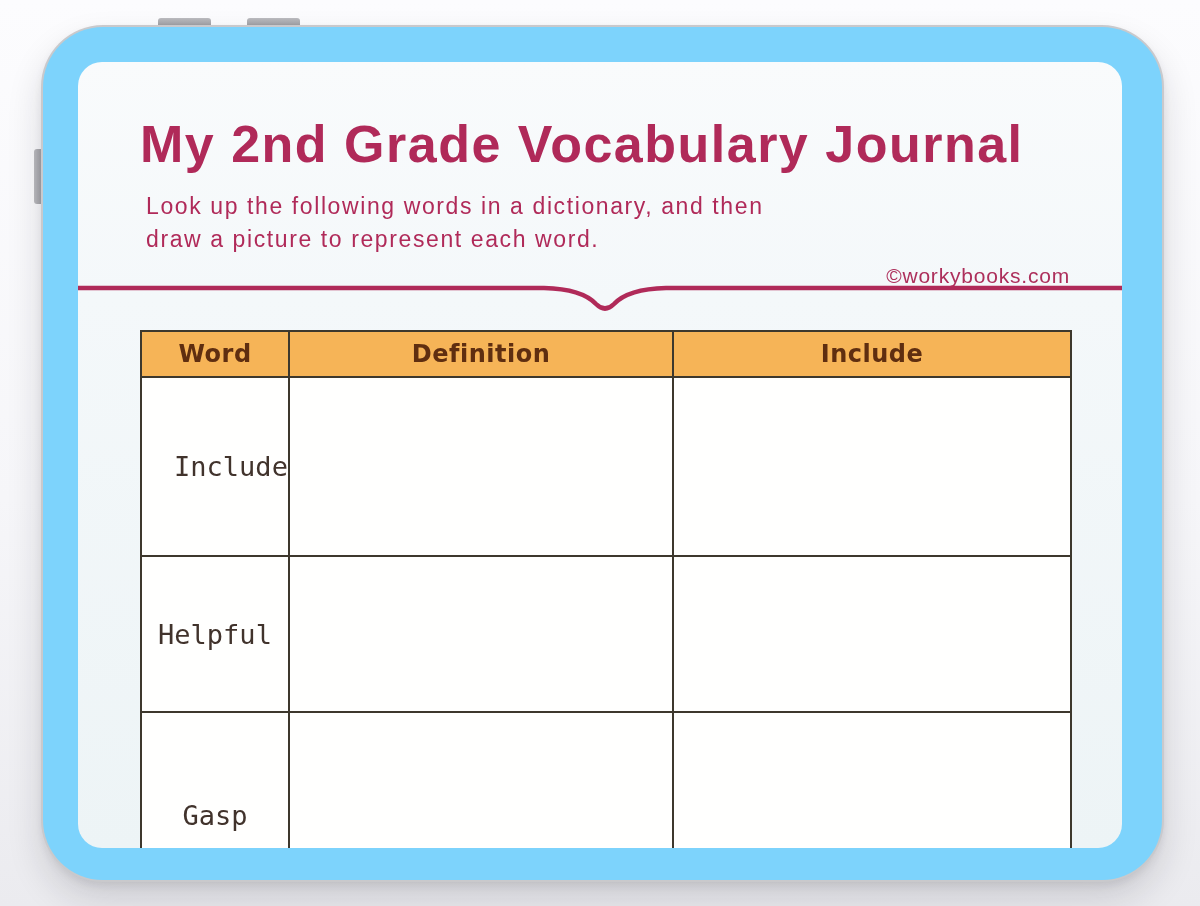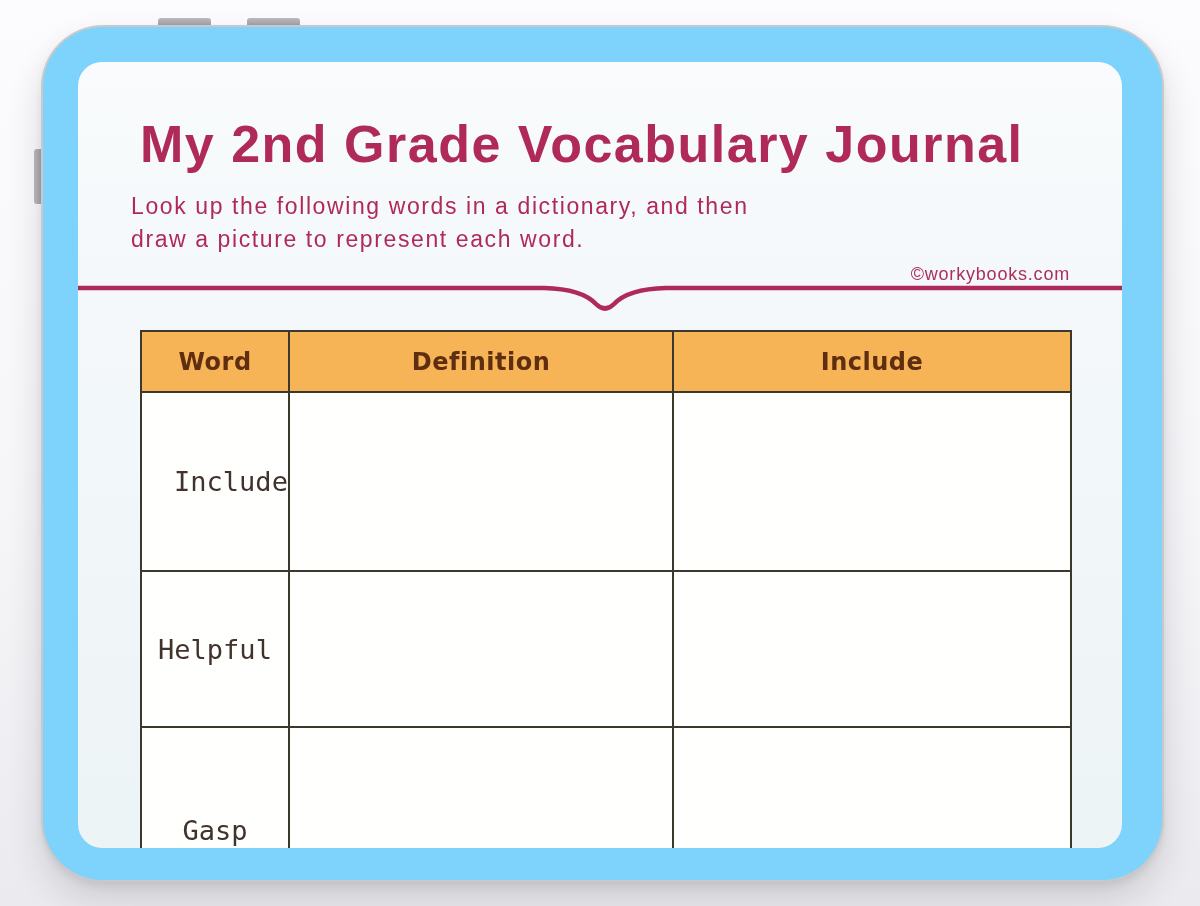--- a/index.html
+++ b/index.html
@@ -29,39 +29,39 @@
   }
 
   
   .sheet { position:absolute; inset:0; }
   .title {
     position:absolute; left:62px; top:52px; width:940px;
     font-family:"Liberation Sans",sans-serif; font-weight:700;
     font-size:52px; letter-spacing:1.5px; color:#B02A59; white-space:nowrap;
   }
   .instructions {
-    position:absolute; left:53px; top:128px;
+    position:absolute; left:68px; top:128px;
     font-size:23px; line-height:33px; letter-spacing:1.6px; color:#B02A59;
   }
   .instructions span { display:block; }
   .watermark {
     position:absolute; top:202px; right:52px;
-    font-size:18px; letter-spacing:.8px; color:#AD2F5B;
+    font-size:21px; letter-spacing:.8px; color:#AD2F5B;
   }
   .divider { position:absolute; left:0; top:222px; width:1044px; height:32px; display:block; }
 
   table.vocab {
     position:absolute; left:62px; top:268px; width:930px;
     border-collapse:collapse; table-layout:fixed; background:#fffffe;
   }
   .vocab col.c-word { width:148px; }
   .vocab col.c-def  { width:384px; }
   .vocab col.c-pic  { width:398px; }
   .vocab th {
-    height:61px; background:#F6B457; border:2px solid #3d382d;
+    height:46px; background:#F6B457; border:2px solid #3d382d;
     font-family:"DejaVu Sans",sans-serif; font-weight:700;
     font-size:24px; letter-spacing:.5px; color:#5F2E10; text-align:center;
   }
   .vocab td { border:2px solid #3d382d; background:#fffffe; }
   .vocab td.word {
     font-family:"DejaVu Sans Mono",monospace; font-size:27px;
     color:#41332C; text-align:center; vertical-align:middle;
   }
   .vocab tr.r1 td { height:179px;padding-left:32px; }
   .vocab tr.r2 td { height:156px; }

